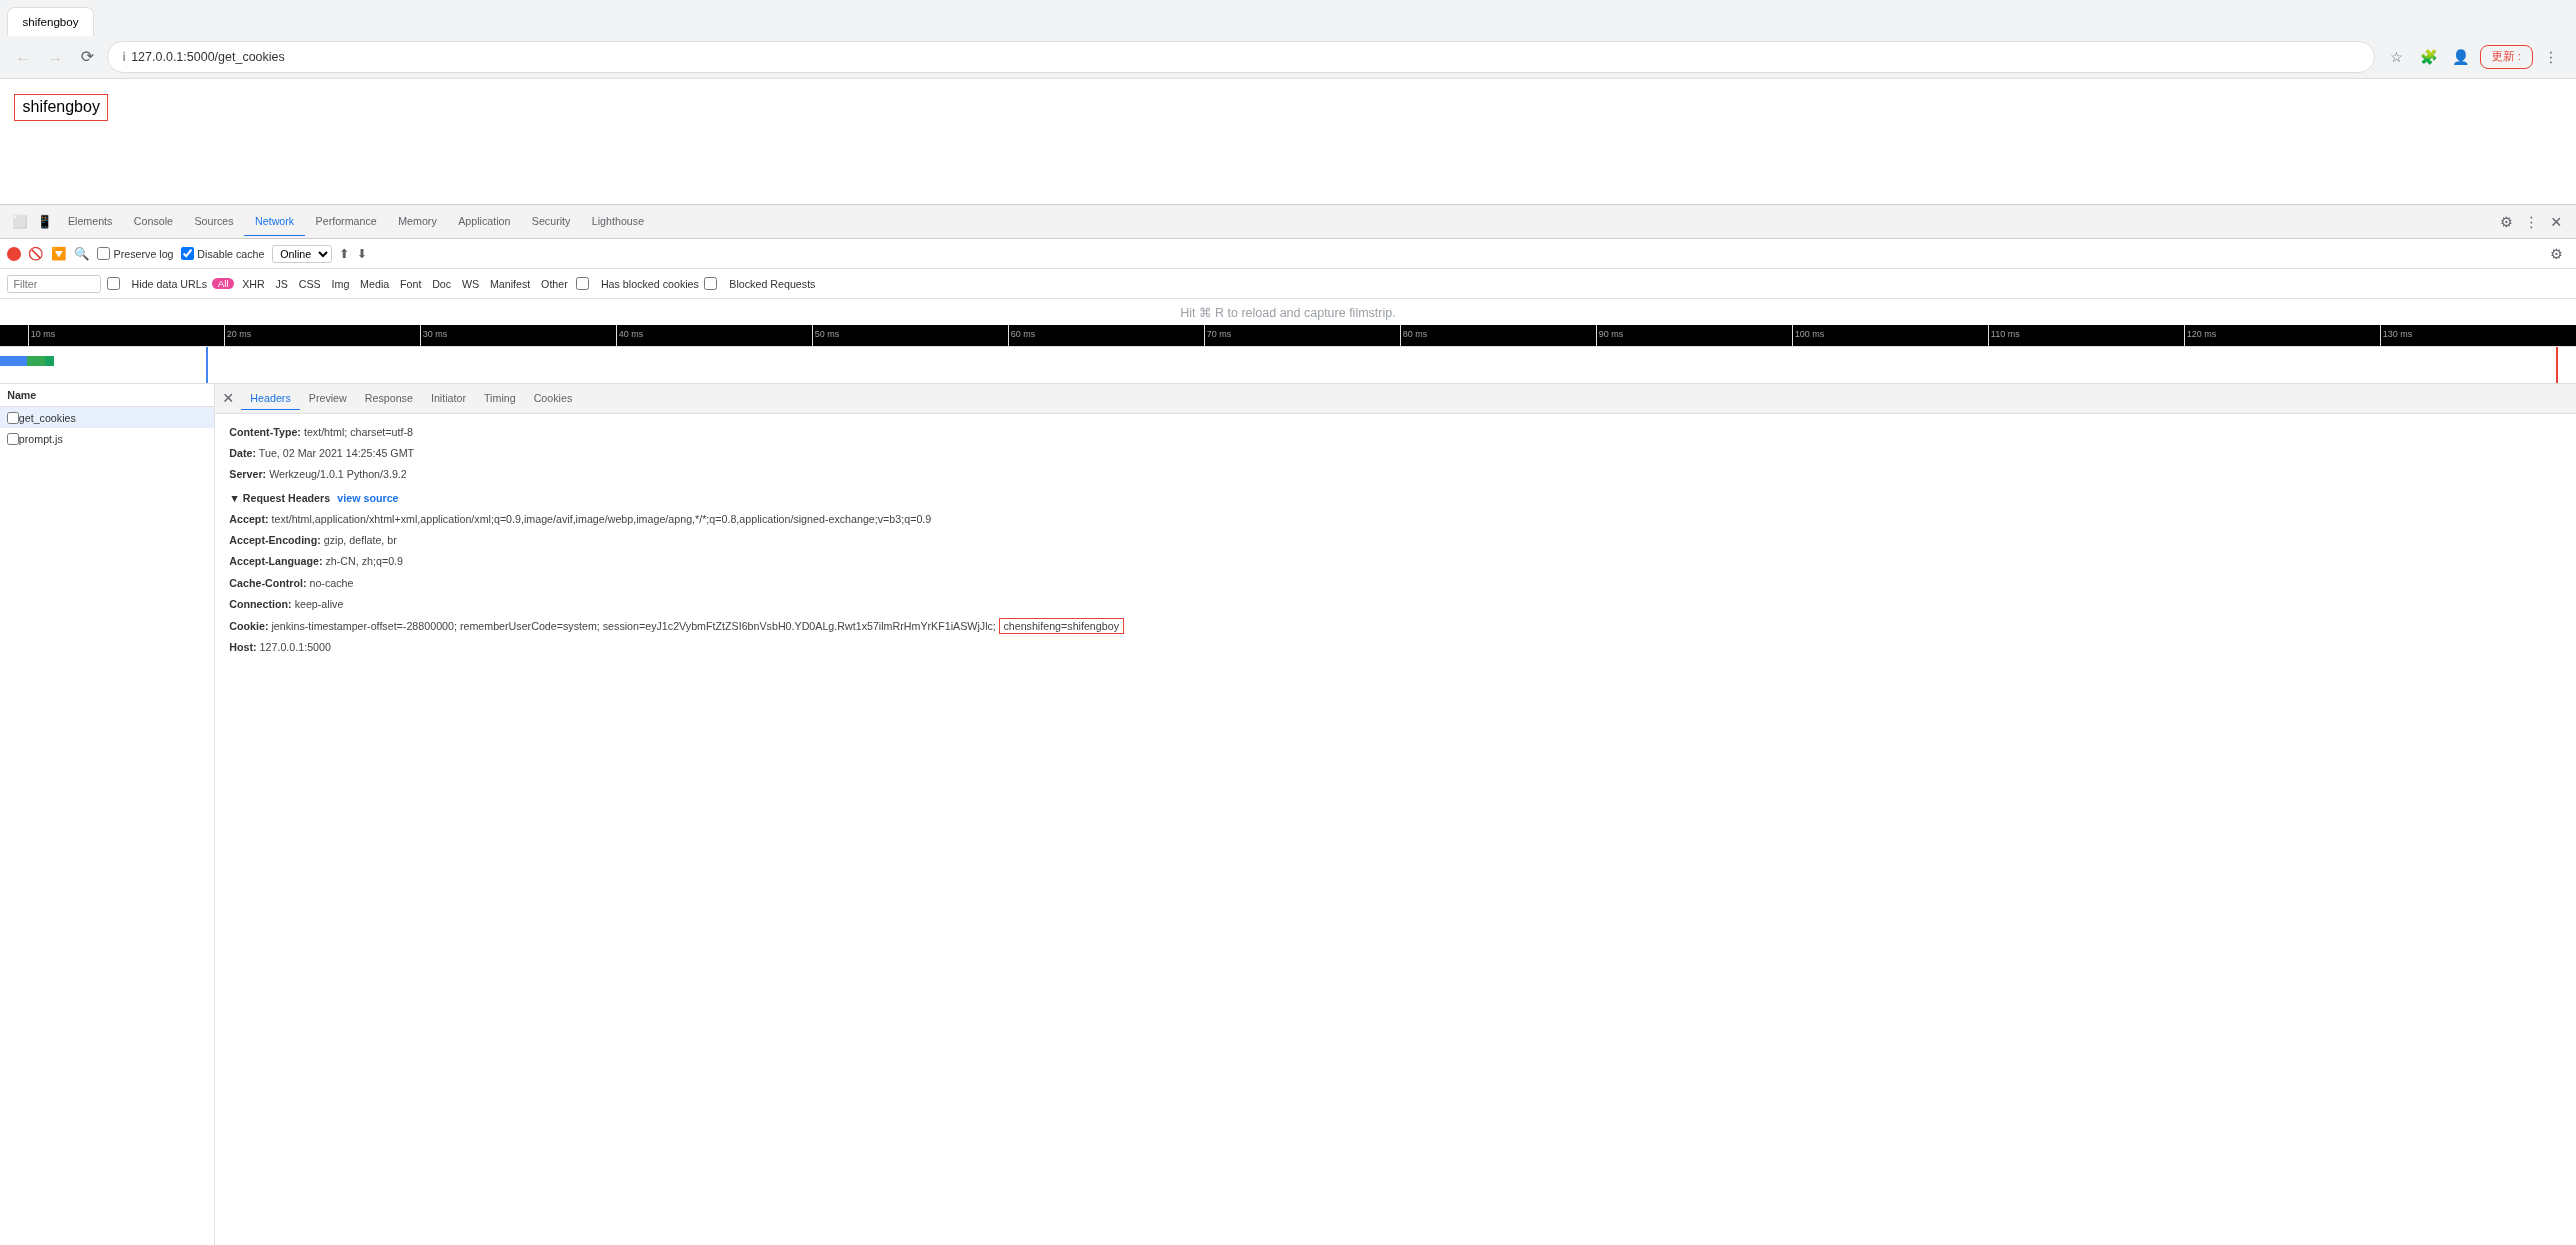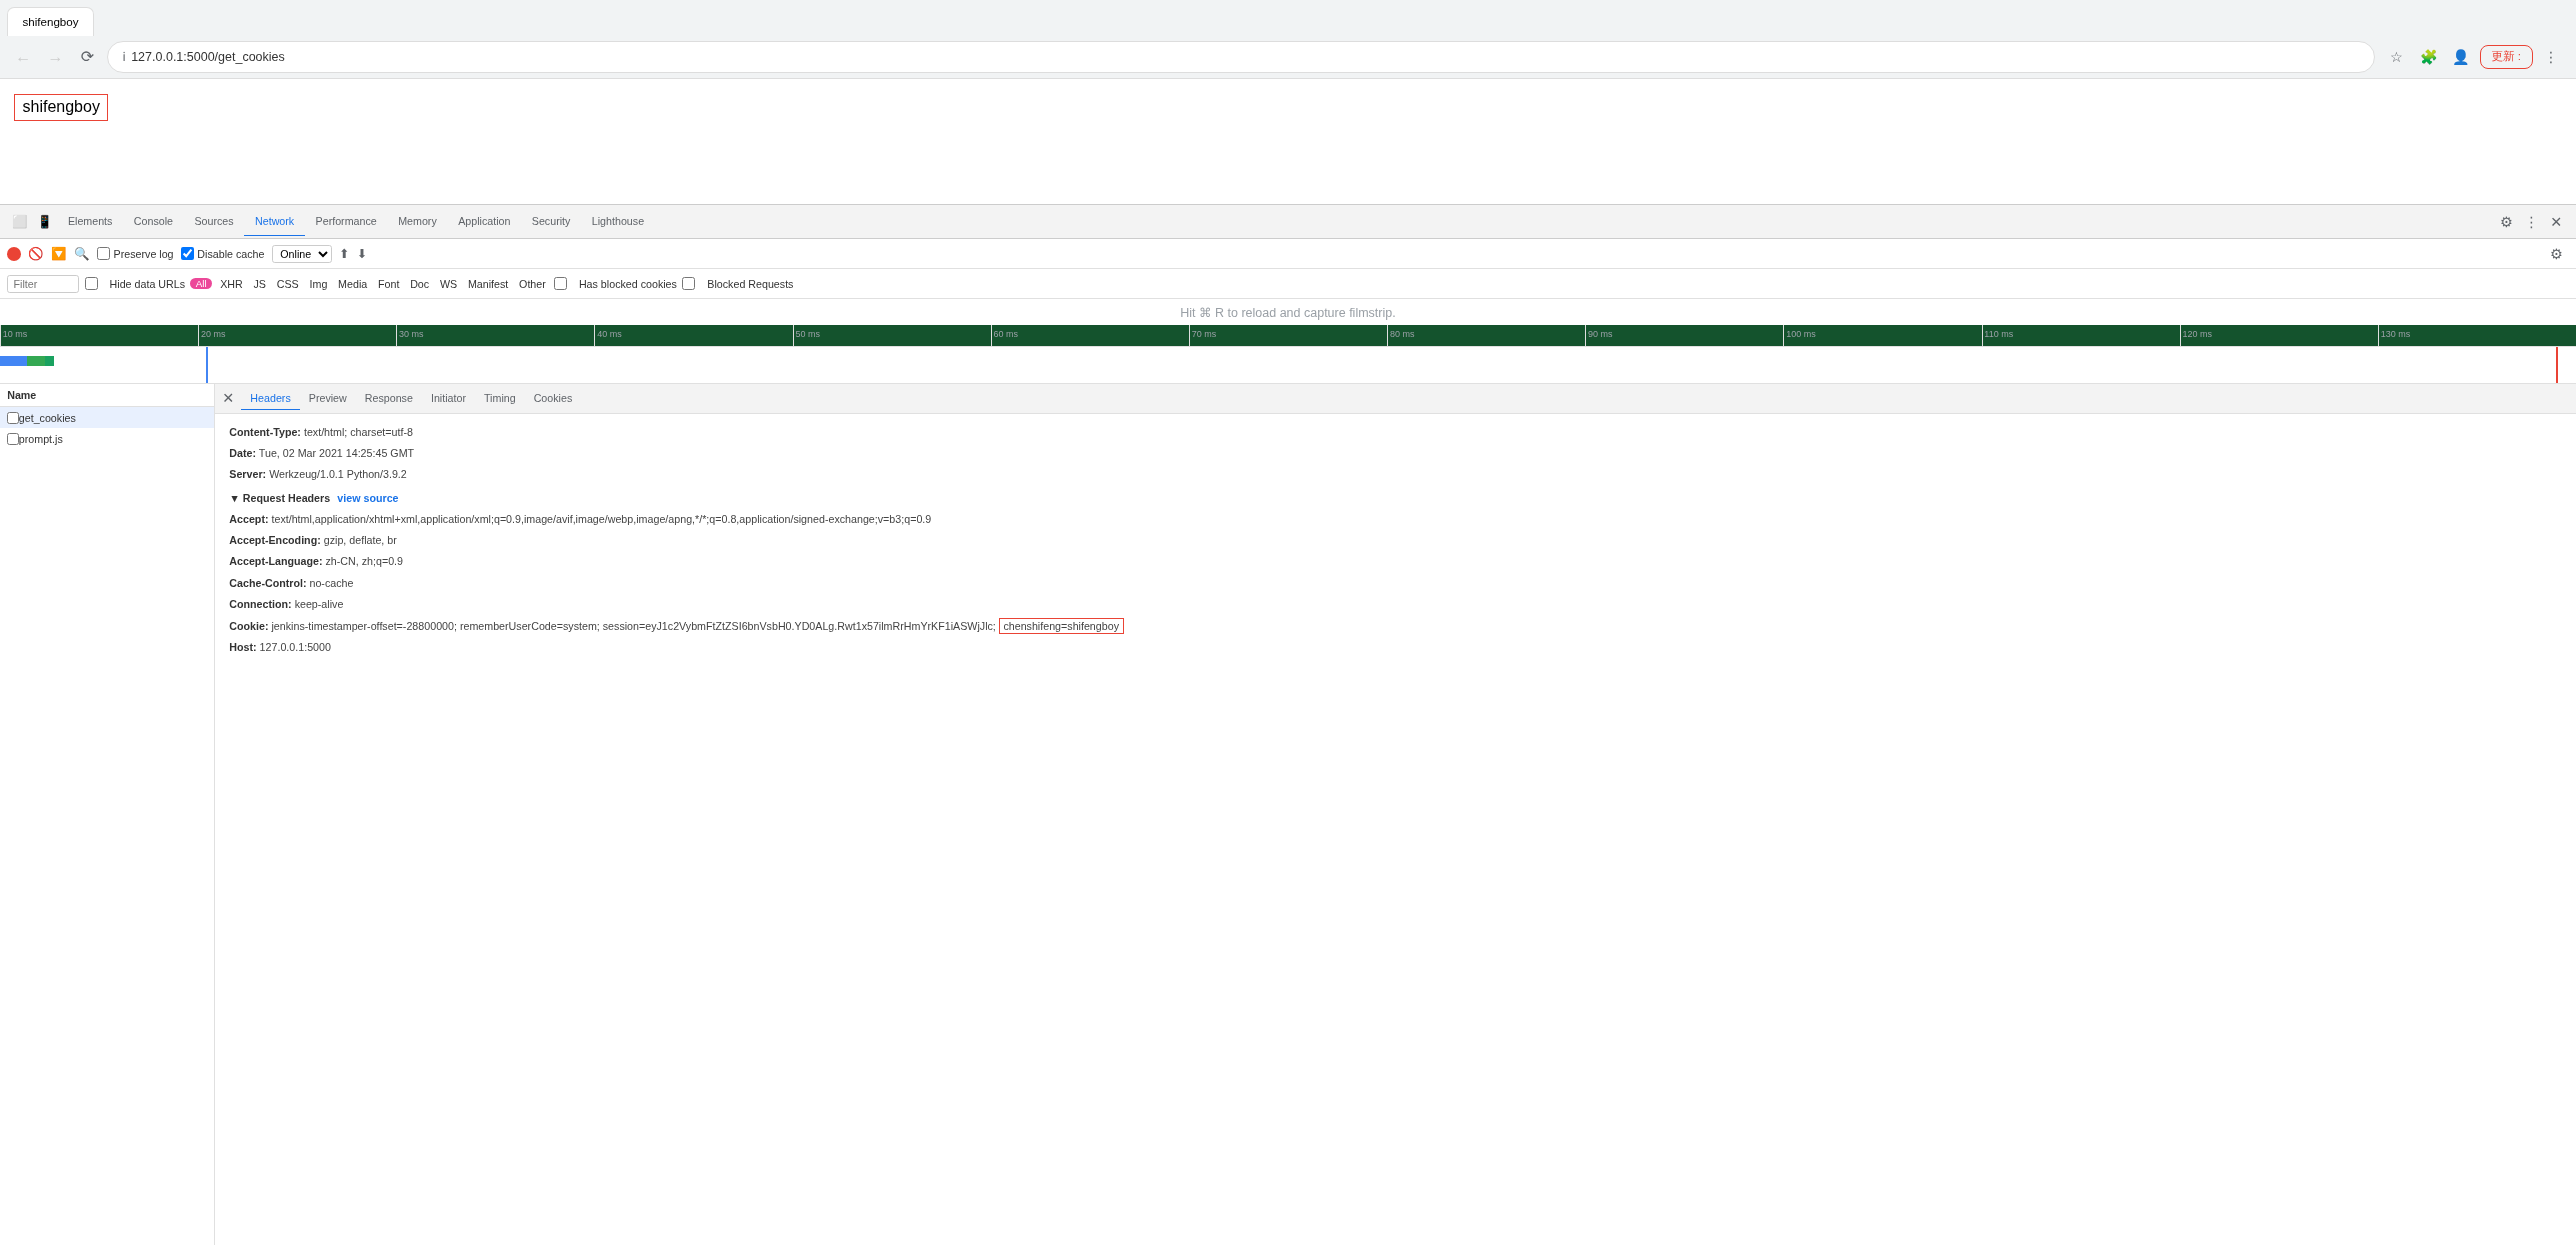--- a/index.html
+++ b/index.html
@@ -38,30 +38,30 @@
     .clear-btn { background: none; border: none; cursor: pointer; color: #5f6368; font-size: 12.5px; }
     .filter-btn { background: none; border: none; cursor: pointer; color: #1a73e8; font-size: 12.5px; }
     .search-btn { background: none; border: none; cursor: pointer; color: #5f6368; font-size: 12.5px; }
     .checkbox-label { display: flex; align-items: center; gap: 3.6px; font-size: 10.7px; color: #333; cursor: pointer; white-space: nowrap; }
     .checkbox-label input[type=checkbox] { margin: 0; }
     .online-select { border: 0.9px solid #ccc; border-radius: 2.7px; padding: 0.9px 3.6px; font-size: 10.7px; background: #fff; }
     .upload-icon, .download-icon { color: #5f6368; font-size: 12.5px; cursor: pointer; }
 
     
     .filter-bar { display: flex; align-items: center; padding: 3.6px 7.2px; border-bottom: 0.9px solid #e0e0e0; gap: 5.4px; height: 30px; }
-    .filter-input { border: 0.9px solid #ccc; border-radius: 2.7px; padding: 1.8px 5.4px; font-size: 10.7px; width: 72px; }
+    .filter-input { border: 0.9px solid #ccc; border-radius: 2.7px; padding: 1.8px 5.4px; font-size: 10.7px; width: 94px; }
     .filter-checkbox { display: flex; align-items: center; gap: 12px; font-size: 10.7px; color: #333; white-space: nowrap; }
     .filter-badge { background: #e0e0e0; border-radius: 9px; padding: 0 5.4px; font-size: 9.8px; color: #333; }
     .filter-badge.active { background: #ec4899; color: #fff; }
     .filter-type { font-size: 10.7px; color: #333; cursor: pointer; padding: 0.9px 2.7px; }
 
     
     .timeline-area { border-bottom: 0.9px solid #e0e0e0; }
     .timeline-hint { text-align: center; color: #9aa0a6; font-size: 12.5px; padding: 5.4px; }
-    .timeline-ruler { display: flex; height: 21.5px; border-bottom: 0.9px solid #e0e0e0; overflow: hidden; position: relative; background: #14532d; }
+    .timeline-ruler { display: flex; height: 21.5px; border-bottom: 0.9px solid #e0e0e0; overflow: hidden; position: relative; background: #000000; padding-left: 28px; }
     .timeline-tick { flex: 1; border-left: 0.9px solid #e0e0e0; font-size: 9px; color: #9aa0a6; padding: 3.6px 1.8px; white-space: nowrap; }
     .timeline-bar-area { height: 36px; position: relative; background: #fff; }
     .timeline-bar { position: absolute; left: 0; top: 9px; height: 10.7px; display: flex; }
     .bar-seg-blue { background: #4285f4; width: 27px; height: 100%; }
     .bar-seg-green { background: #34a853; width: 18px; height: 100%; }
     .bar-seg-teal { background: #1aa260; width: 9px; height: 100%; }
     .timeline-line { position: absolute; left: 206px; top: 0; bottom: 0; width: 1.8px; background: #4285f4; }
     .timeline-line-red { position: absolute; right: 18px; top: 0; bottom: 0; width: 1.8px; background: #ea4335; }
 
     

